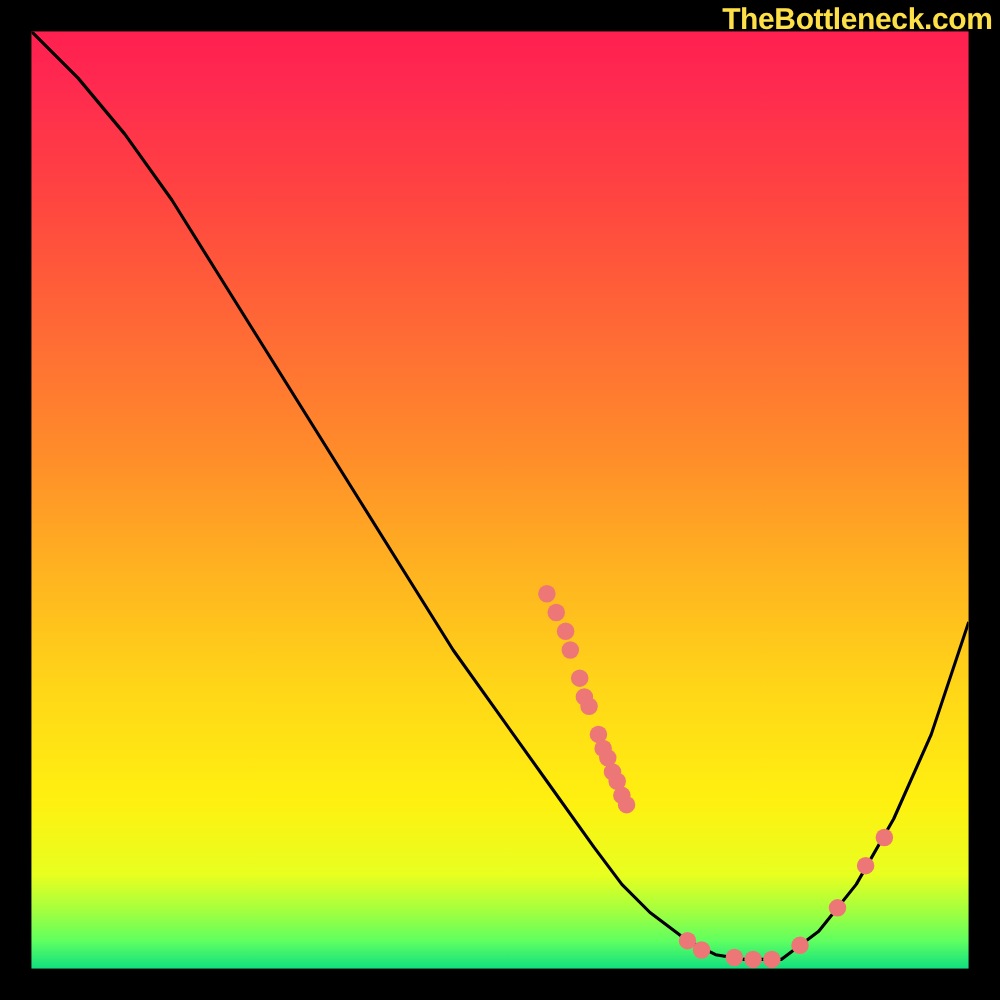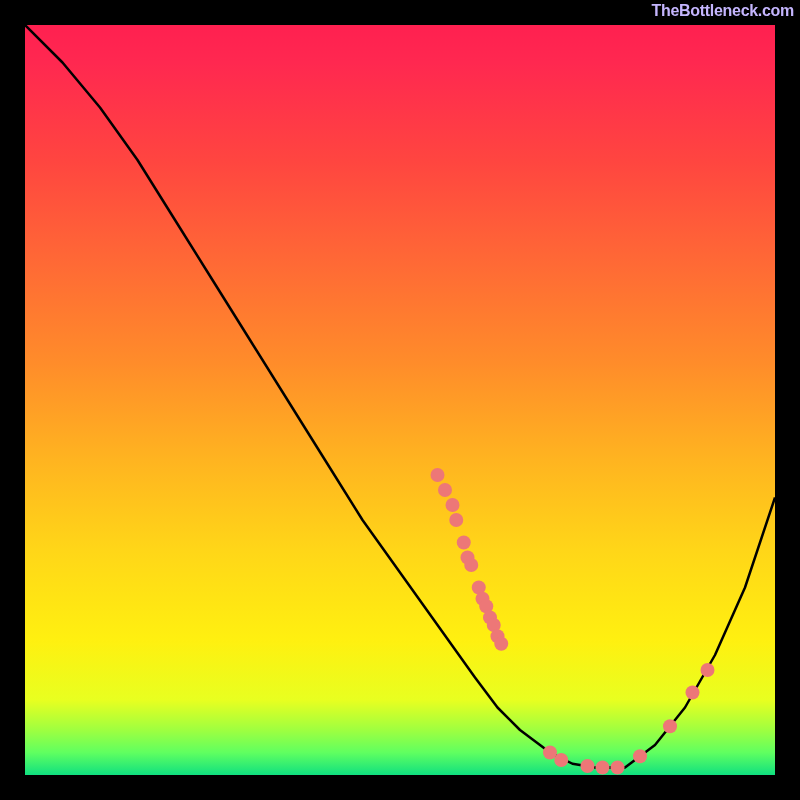--- a/index.html
+++ b/index.html
@@ -13,22 +13,22 @@
   }
   .wrap {
     position: relative;
     width: 800px;
     height: 800px;
   }
   .attribution {
     position: absolute;
     top: 2px;
     right: 6px;
-    color: #c4b5fd;
-    font-size: 16px;
+    color: #fde047;
+    font-size: 24px;
     font-weight: bold;
     letter-spacing: -0.3px;
     z-index: 20;
   }
   .plot {
     position: absolute;
     left: 25px;
     top: 25px;
     width: 750px;
     height: 750px;

